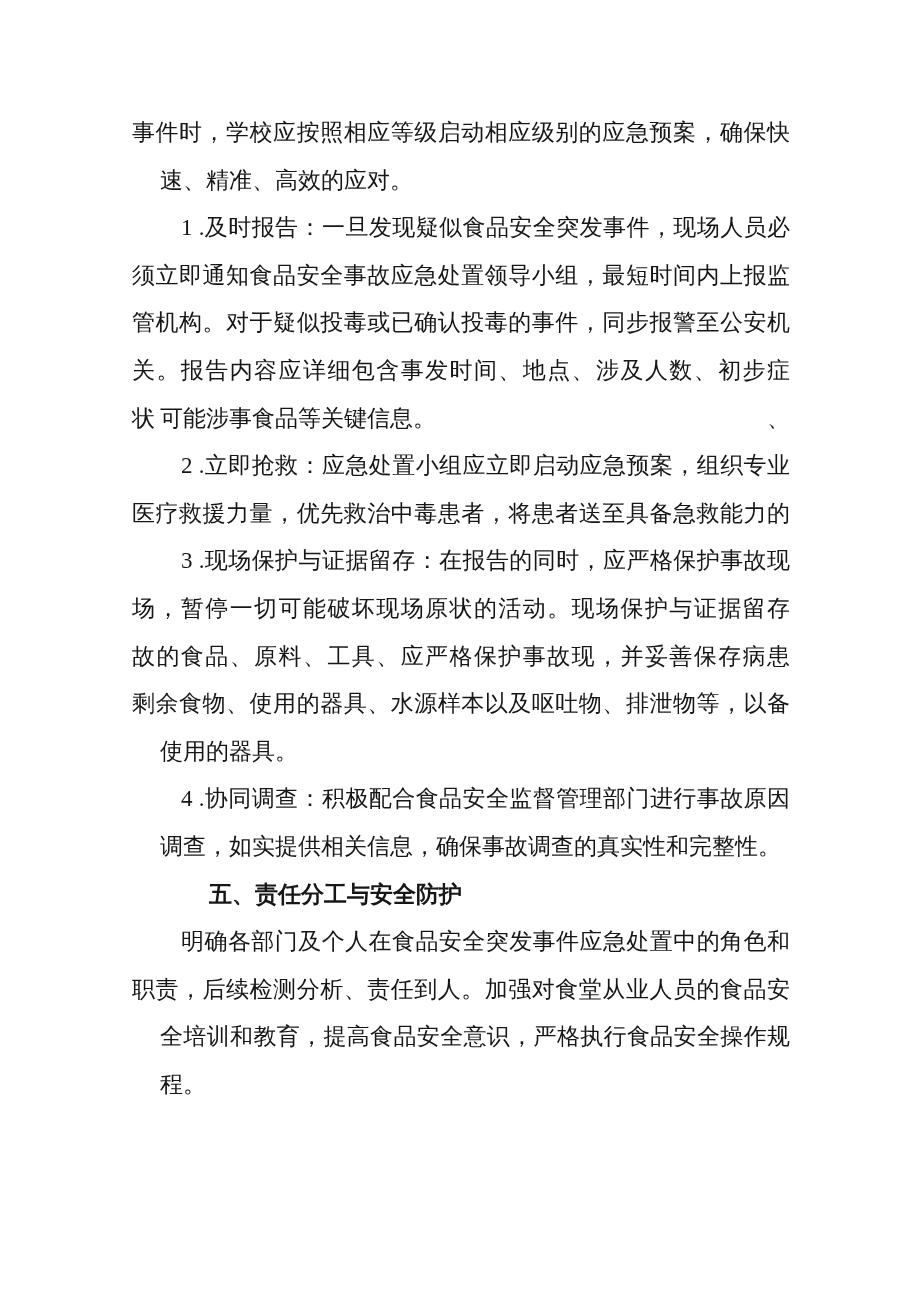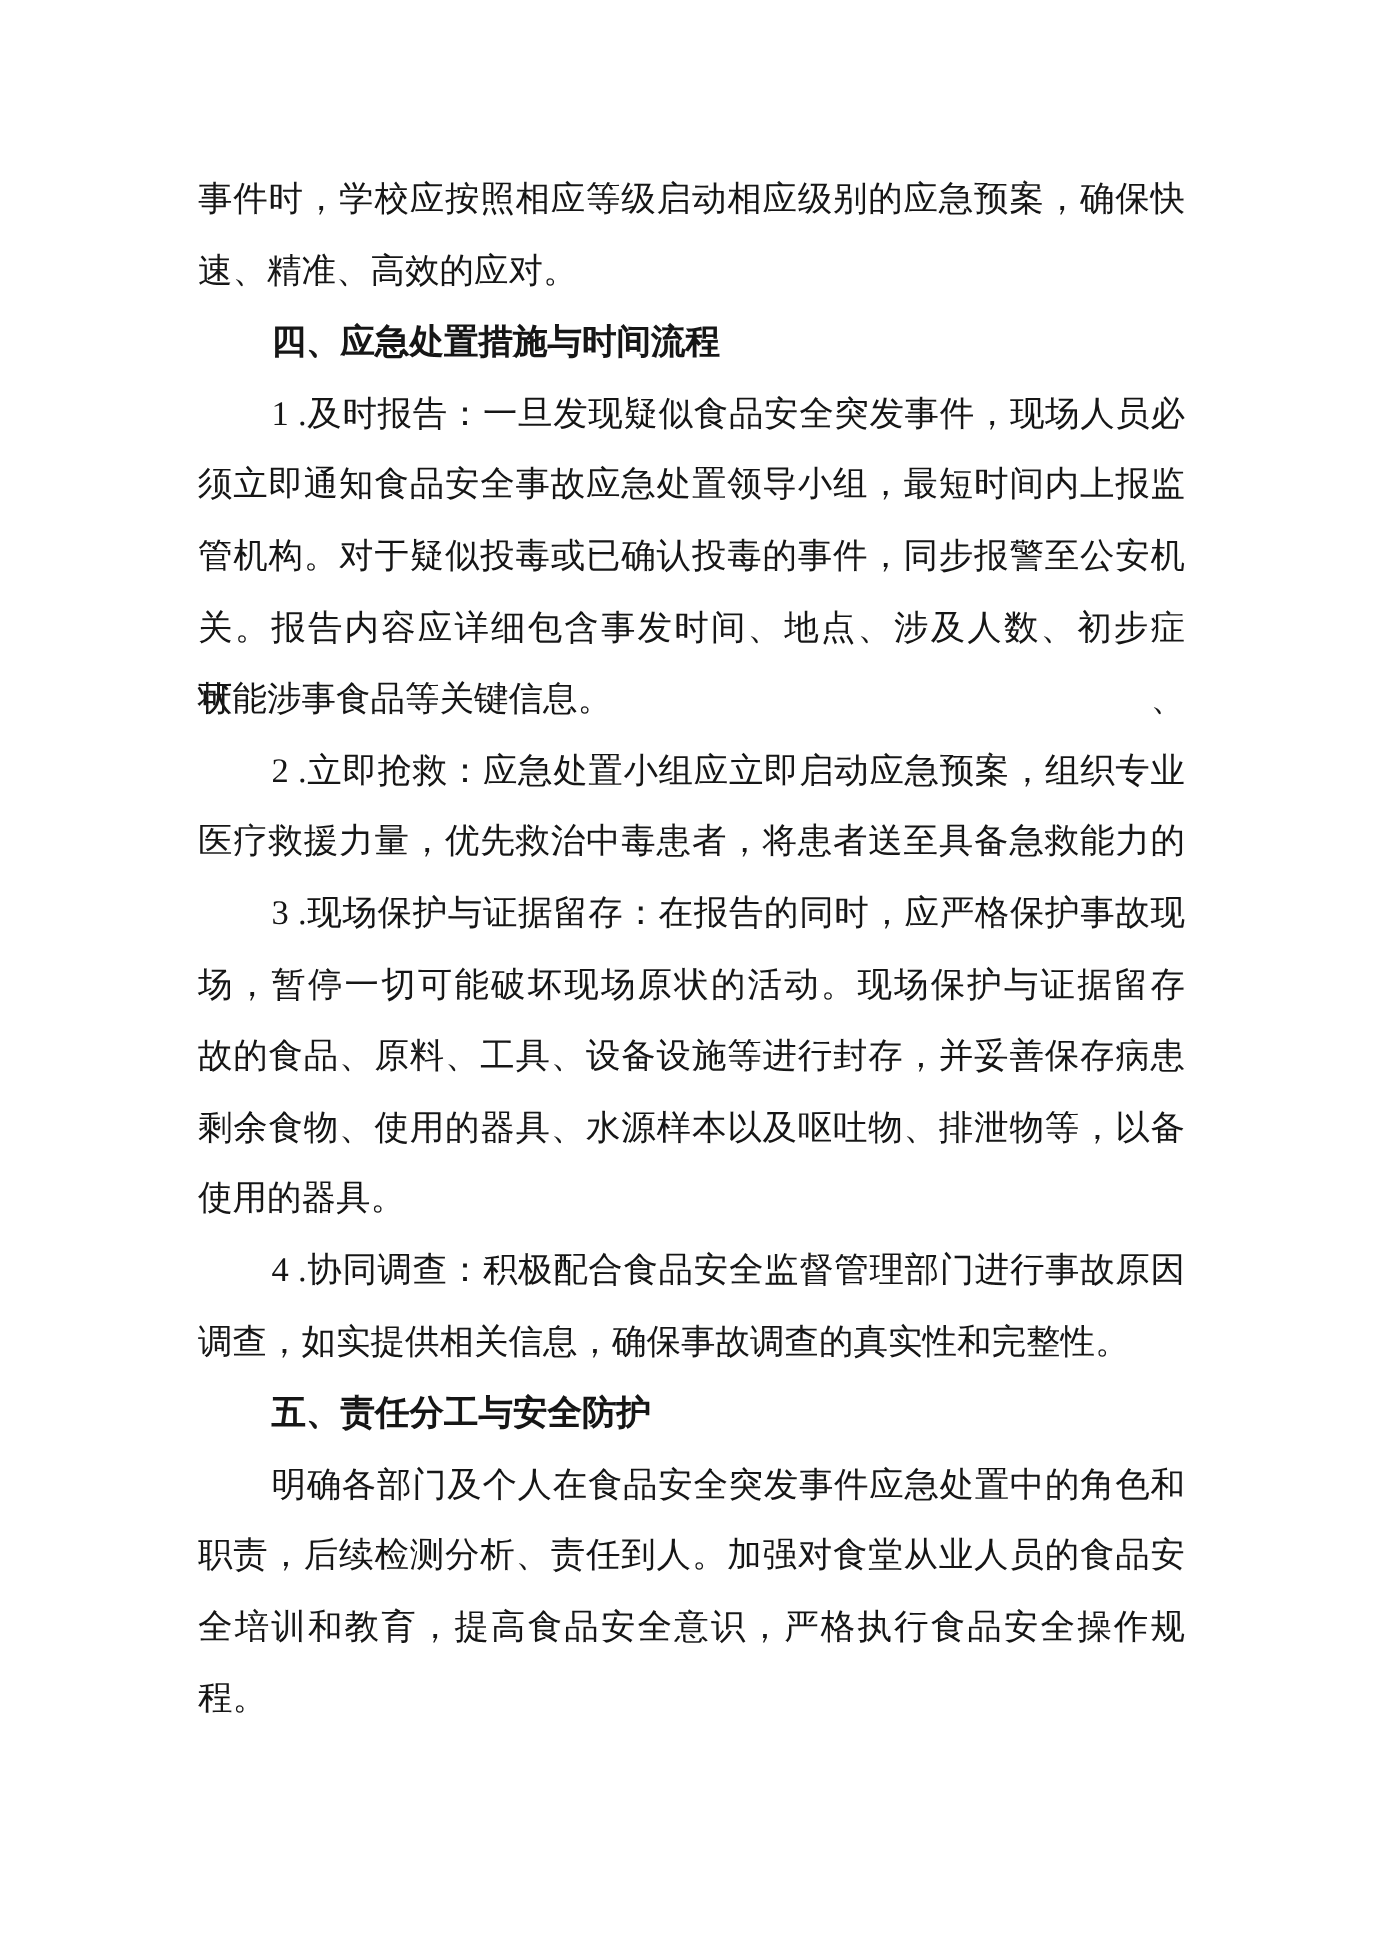--- a/index.html
+++ b/index.html
@@ -32,52 +32,50 @@
     height: 47.6px;
     text-align: justify;
     text-align-last: justify;
     overflow: visible;
   }
   .text-line.indent {
     padding-left: 49px;
   }
   .text-line.final {
     text-align-last: left;
+    margin-left: 28px;
   }
   .paragraph.heading .text-line {
     font-weight: bold;
   }
 </style>
 </head>
 <body>
 
 <div class="page">
   <div class="doc-content" id="doc-body" style="color: rgb(22, 22, 22);">
       <div class="paragraph body">
         <div class="text-line">事件时，学校应按照相应等级启动相应级别的应急预案，确保快</div>
         <div class="text-line final">速、精准、高效的应对。</div>
-      </div>
-      <div class="paragraph heading">
-        <div class="text-line indent final">四、应急处置措施与时间流程</div>
       </div>
       <div class="paragraph body">
         <div class="text-line indent">1 .及时报告：一旦发现疑似食品安全突发事件，现场人员必</div>
         <div class="text-line">须立即通知食品安全事故应急处置领导小组，最短时间内上报监</div>
         <div class="text-line">管机构。对于疑似投毒或已确认投毒的事件，同步报警至公安机</div>
         <div class="text-line">关。报告内容应详细包含事发时间、地点、涉及人数、初步症状、</div>
         <div class="text-line final">可能涉事食品等关键信息。</div>
       </div>
       <div class="paragraph body">
         <div class="text-line indent">2 .立即抢救：应急处置小组应立即启动应急预案，组织专业</div>
         <div class="text-line">医疗救援力量，优先救治中毒患者，将患者送至具备急救能力的</div>
       </div>
       <div class="paragraph body">
         <div class="text-line indent">3 .现场保护与证据留存：在报告的同时，应严格保护事故现</div>
         <div class="text-line">场，暂停一切可能破坏现场原状的活动。现场保护与证据留存</div>
-        <div class="text-line">故的食品、原料、工具、设备设施等进行封存，并妥善保存病患</div>
+        <div class="text-line">故的食品、原料、工具、应严格保护事故现，并妥善保存病患</div>
         <div class="text-line">剩余食物、使用的器具、水源样本以及呕吐物、排泄物等，以备</div>
         <div class="text-line final">使用的器具。</div>
       </div>
       <div class="paragraph body">
         <div class="text-line indent">4 .协同调查：积极配合食品安全监督管理部门进行事故原因</div>
         <div class="text-line final">调查，如实提供相关信息，确保事故调查的真实性和完整性。</div>
       </div>
       <div class="paragraph heading">
         <div class="text-line indent final">五、责任分工与安全防护</div>
       </div>

